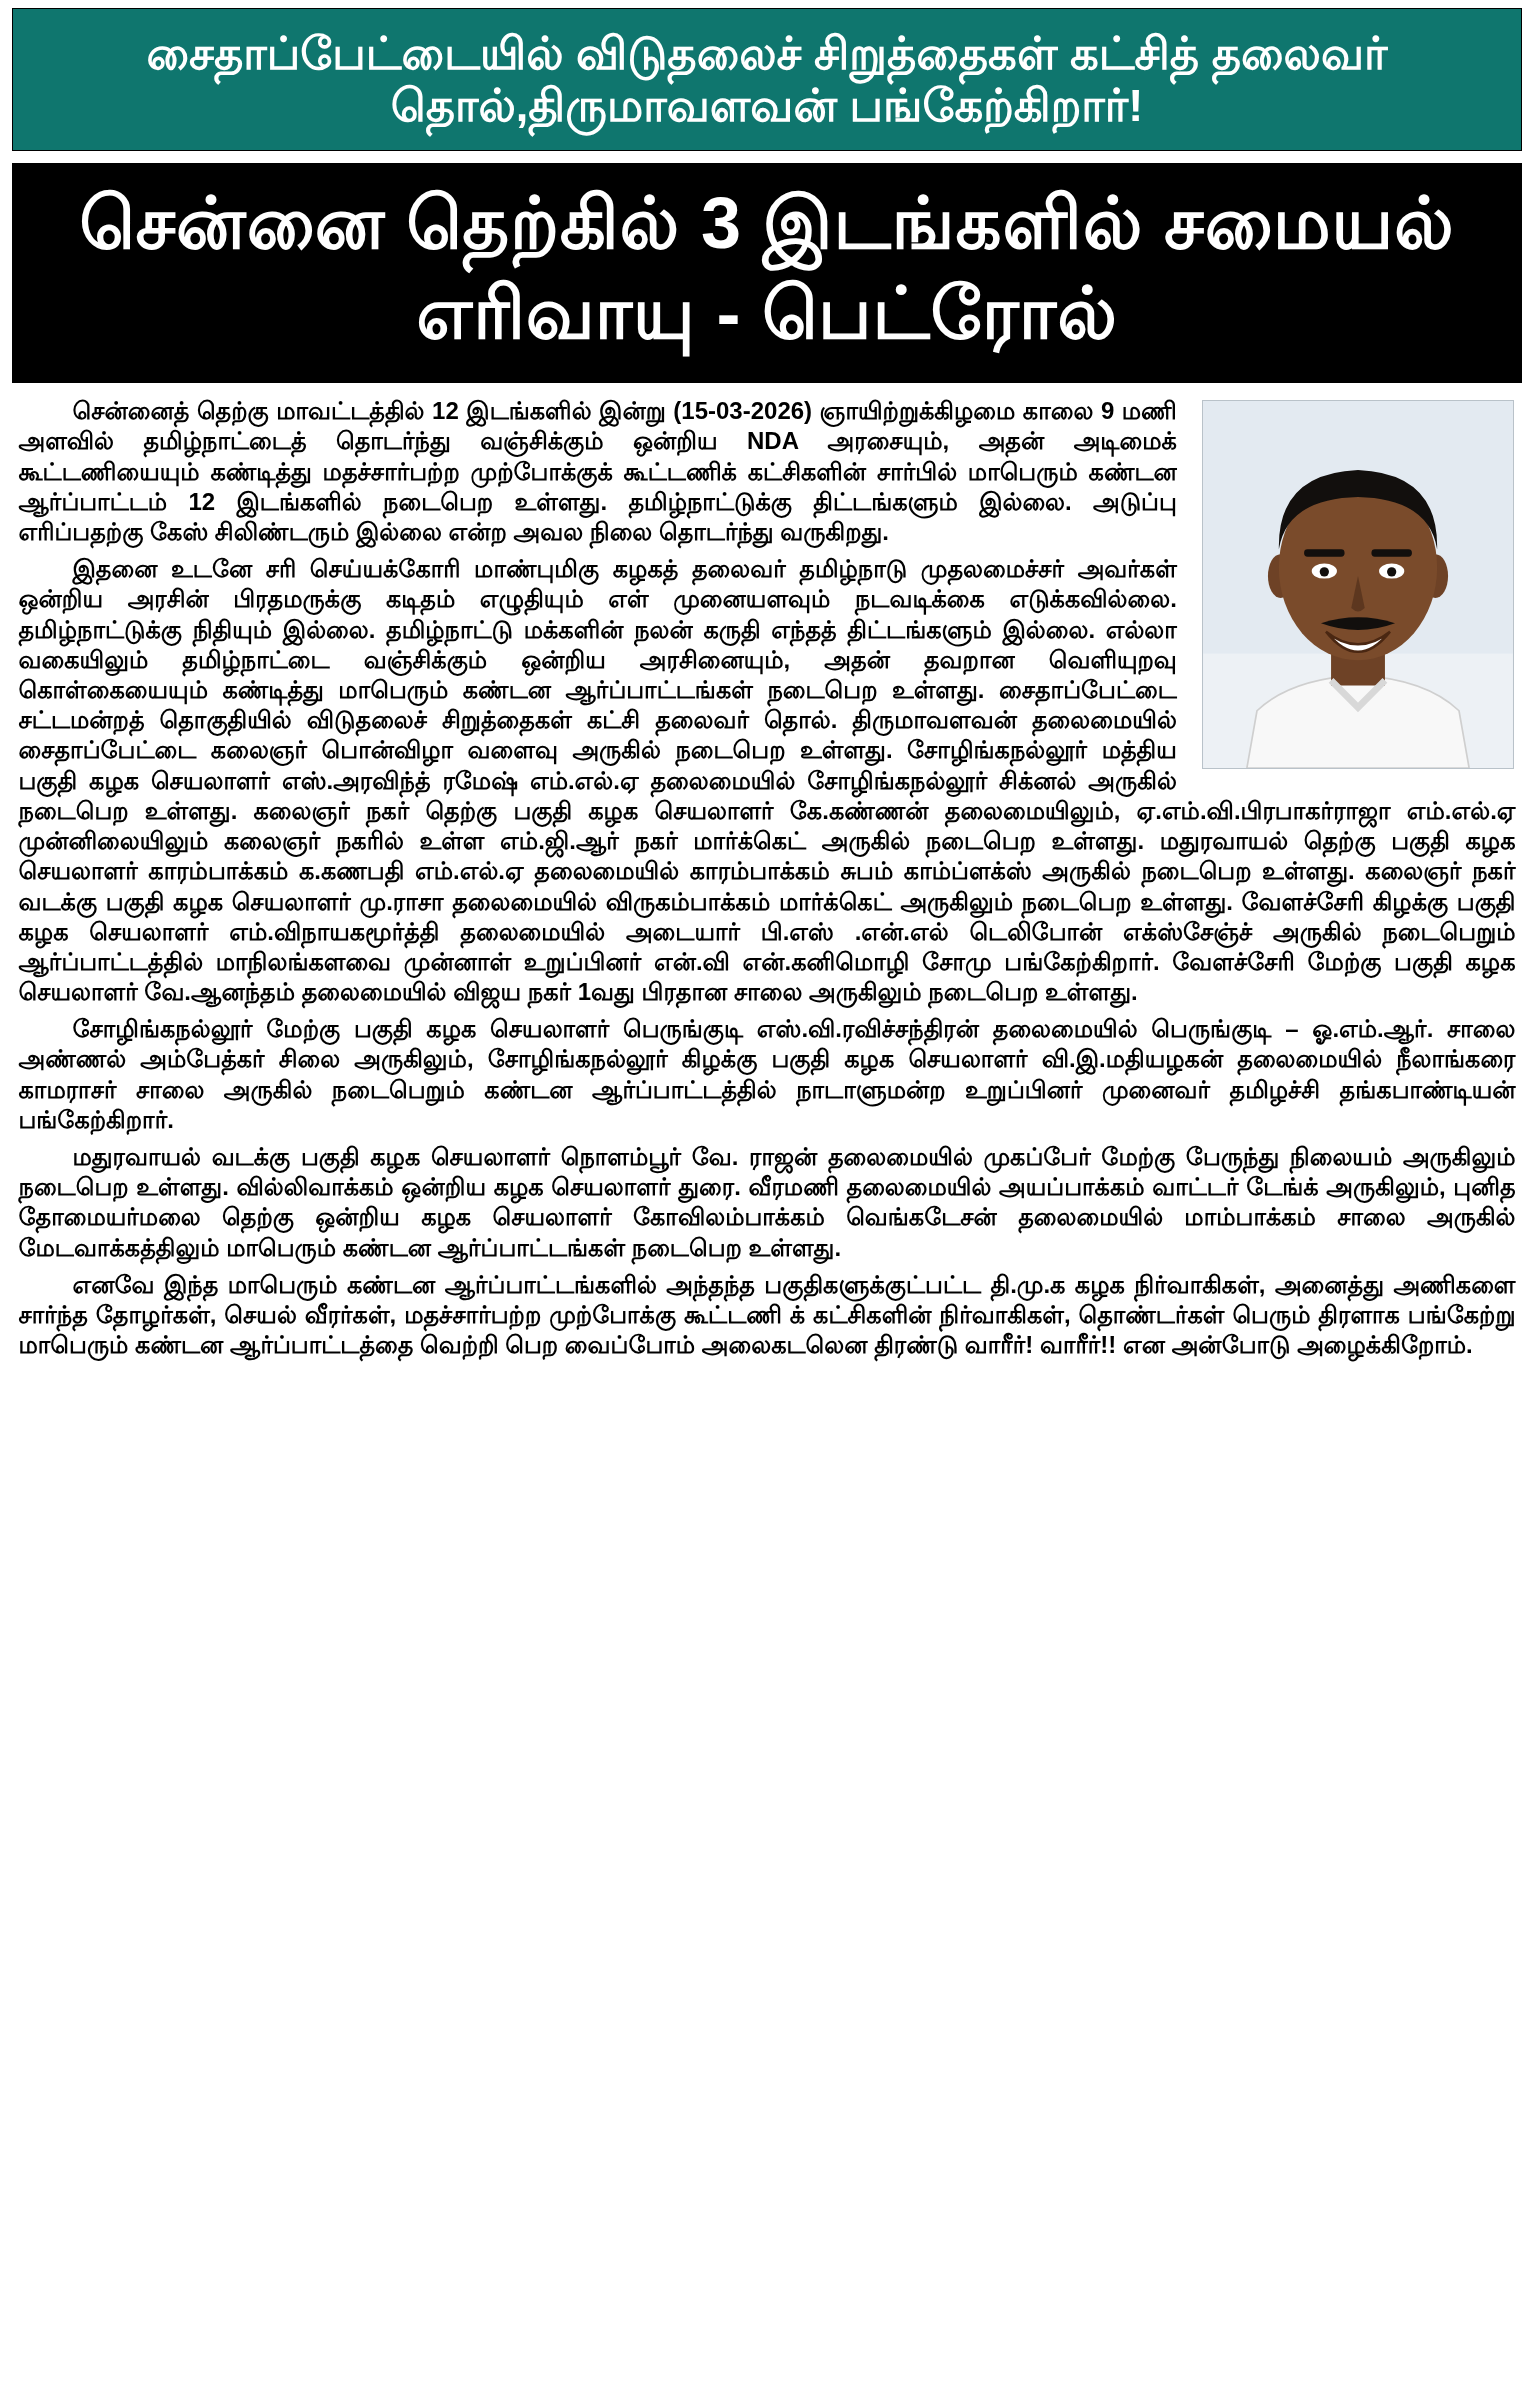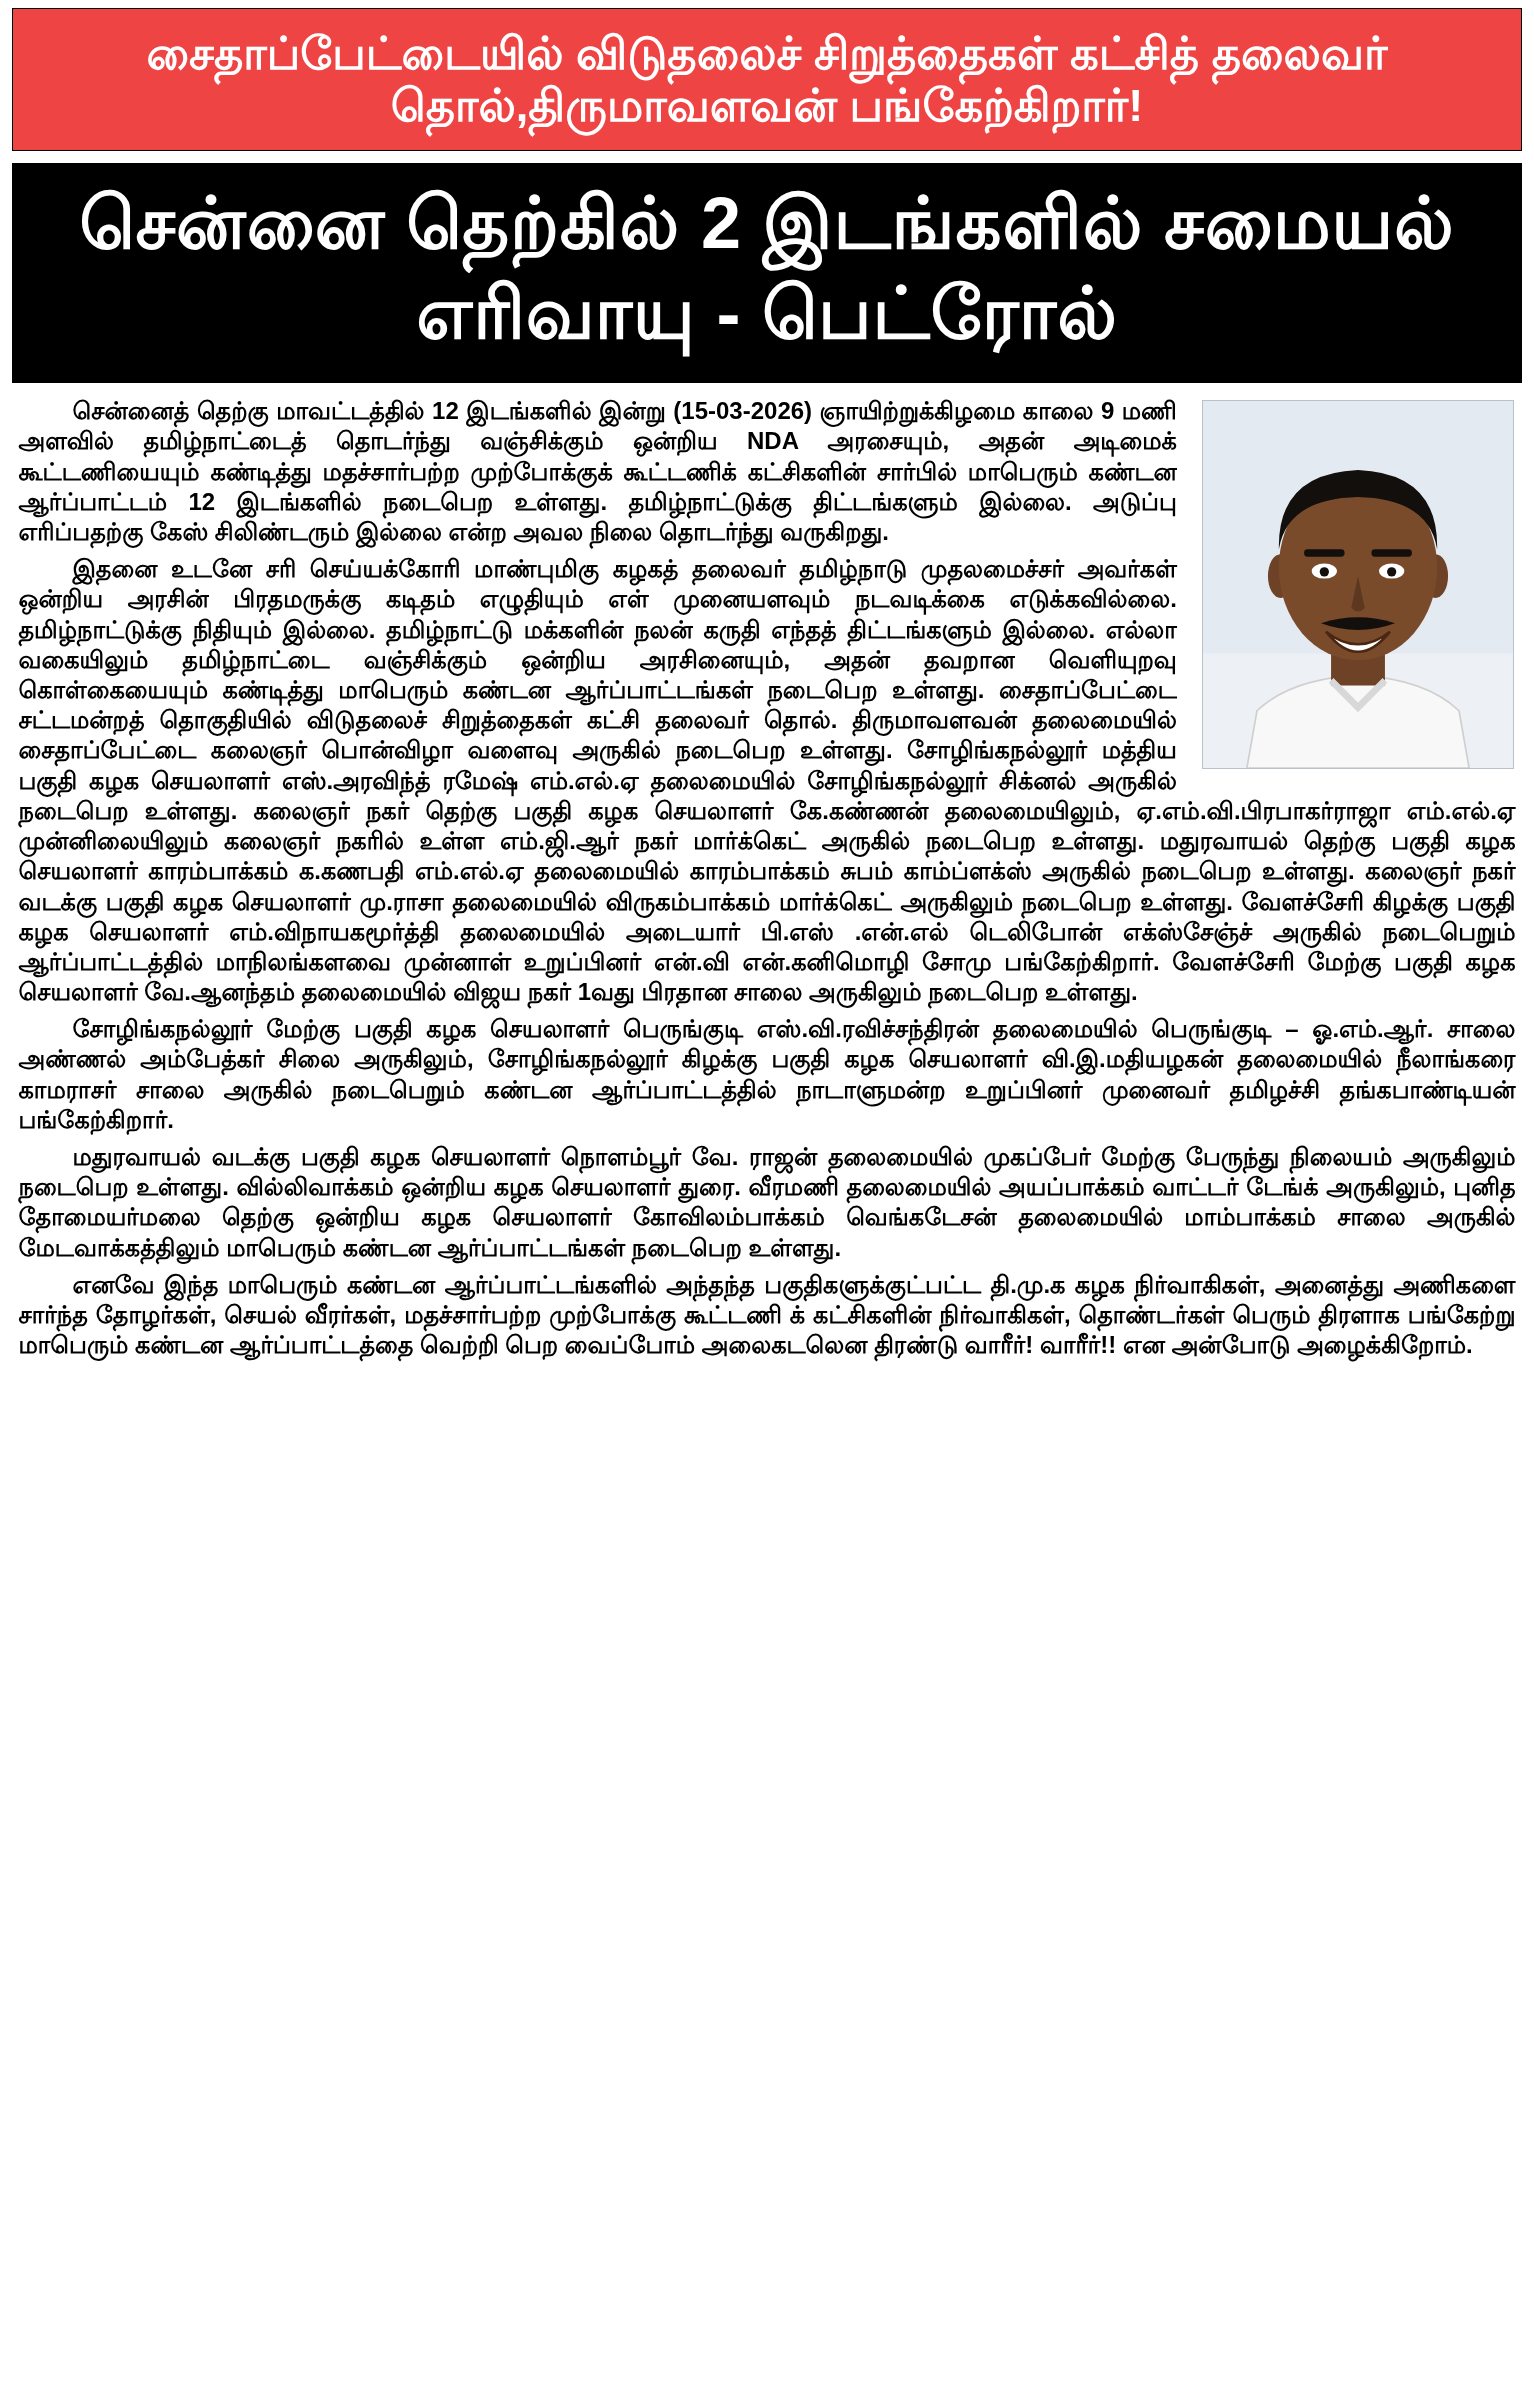--- a/index.html
+++ b/index.html
@@ -12,21 +12,21 @@
     width: 1534px;
     min-height: 2389px;
     background: #ffffff;
     color: #000000;
     font-family: "Liberation Sans", "DejaVu Sans", sans-serif;
     box-sizing: border-box;
     padding: 8.4px 11.8px 17px 11.8px;
     overflow: hidden;
   }
   .top-banner {
-    background: #ef4444;
+    background: #0f766e;
     color: #ffffff;
     text-align: center;
     font-weight: bold;
     font-size: 45px;
     line-height: 1.15;
     padding: 18.5px 10px;
     border: 1.7px solid #000;
   }
   .headline {
     background: #000000;
@@ -75,21 +75,21 @@
 </head>
 <body>
 
 <div class="page">
 
   <div class="top-banner">
     <span>சைதாப்பேட்டையில் விடுதலைச் சிறுத்தைகள் கட்சித் தலைவர் தொல்,திருமாவளவன் பங்கேற்கிறார்!</span>
   </div>
 
   <div class="headline">
-    <div class="headline-line">சென்னை தெற்கில் 2 இடங்களில் சமையல் எரிவாயு - பெட்ரோல்</div>
+    <div class="headline-line">சென்னை தெற்கில் 3 இடங்களில் சமையல் எரிவாயு - பெட்ரோல்</div>
   </div>
 
   <div class="content">
 
     <div class="photo">
       <svg viewBox="0 0 368 436" width="310" height="367" xmlns="http://www.w3.org/2000/svg">
         <rect width="368" height="436" fill="#e3eaf1"></rect>
         <rect y="300" width="368" height="136" fill="#edf1f5"></rect>
 
         <path d="M52 436 L64 368 Q104 330 184 326 Q264 330 304 368 L316 436 Z" fill="#f8f8f8" stroke="#cfcfcf" stroke-width="2"></path>

